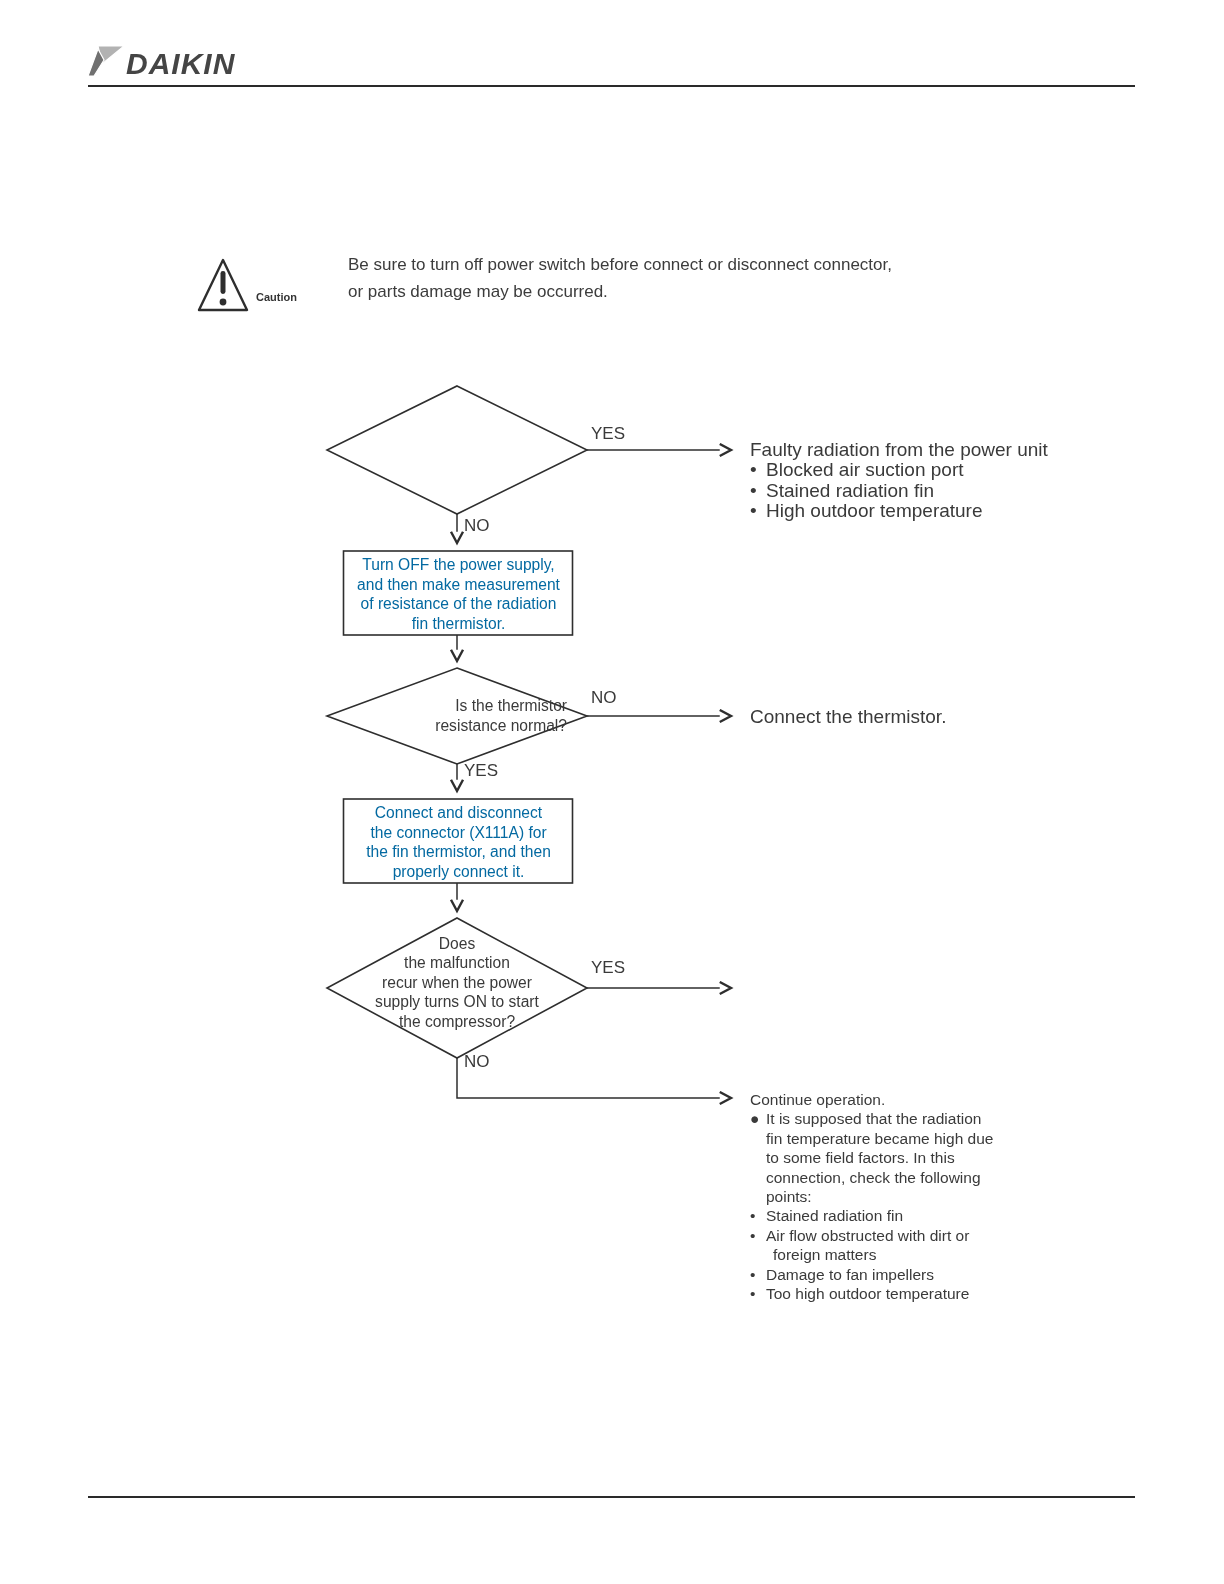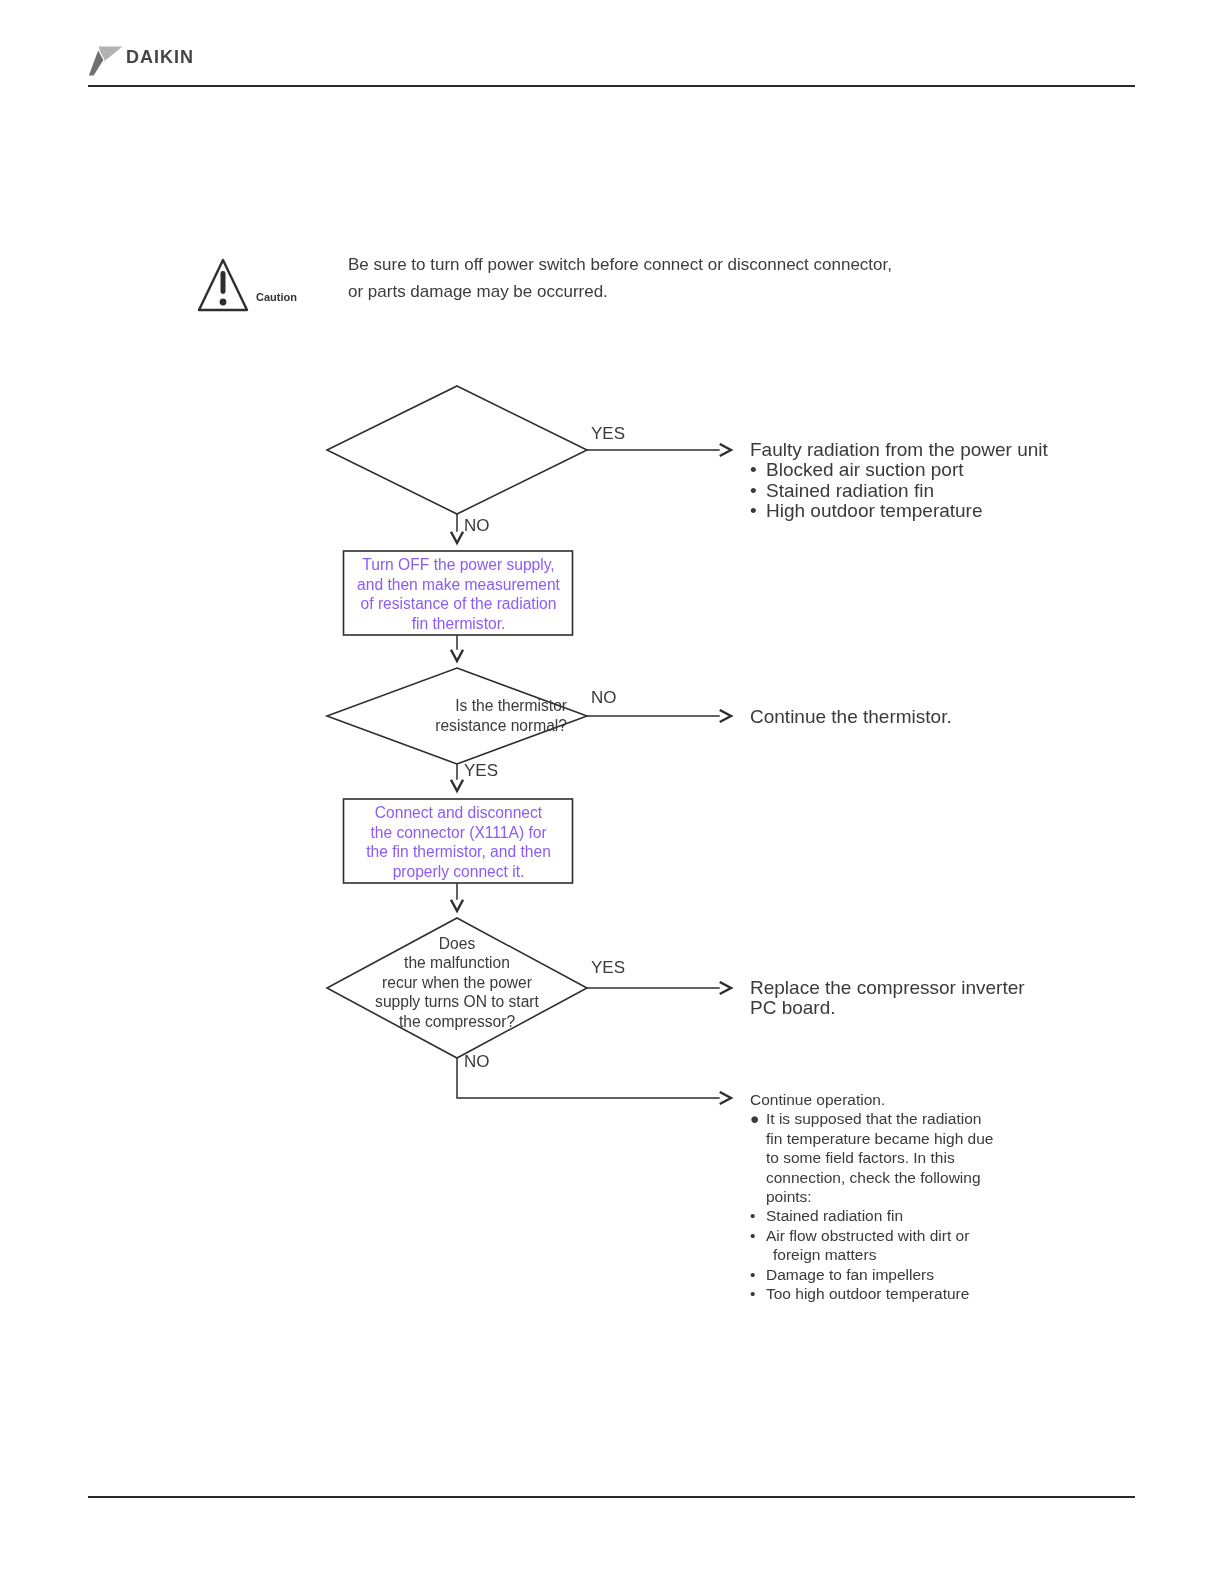--- a/index.html
+++ b/index.html
@@ -1,33 +1,33 @@
 <!DOCTYPE html>
 <html><head>
 <meta charset="utf-8">
 <style>
   html,body{margin:0;padding:0;background:#fff;}
   .page{position:relative;width:1224px;height:1584px;background:#ffffff;overflow:hidden;
         font-family:"Liberation Sans", sans-serif;color:#3a3a3a;}
   .abs{position:absolute;}
   .rule{position:absolute;height:2px;background:#2a2a2a;}
   
-  .logo-text{position:absolute;left:126px;top:47px;font-size:18px;font-weight:bold;
-             letter-spacing:1px;color:#454545;}
+  .logo-text{position:absolute;left:126px;top:47px;font-size:30px;font-weight:bold;
+             font-style:italic;letter-spacing:1px;color:#454545;}
   
   .caution-label{position:absolute;left:256px;top:291px;font-size:11px;font-weight:bold;color:#333;}
   .caution-text{position:absolute;left:348px;top:251px;font-size:17px;line-height:27px;color:#3c3c3c;}
   
   svg.flow{position:absolute;left:0;top:0;pointer-events:none;}
   svg.flow polygon, svg.flow rect, svg.flow path{fill:#ffffff;stroke:#2e2e2e;}
   svg.flow path.edge{fill:none;stroke-width:1.5px;}
   
   .dtext{position:absolute;text-align:center;color:#3a3a3a;}
   .d1{left:332px;top:405px;width:250px;font-size:13.8px;line-height:19px;}
-  .boxtext{position:absolute;left:344px;width:229px;text-align:center;font-size:15.6px;line-height:19.6px;color:#8b5cf6;}
+  .boxtext{position:absolute;left:344px;width:229px;text-align:center;font-size:15.6px;line-height:19.6px;color:#0369a1;}
   .b1{top:555px;}
   .b2{top:803px;}
   .d2{left:347px;top:696px;width:220px;font-size:15.6px;line-height:19.6px;text-align:right;}
   .d3{left:337px;top:934px;width:240px;font-size:15.6px;line-height:19.4px;}
   .lbl{position:absolute;font-size:17px;color:#3a3a3a;}
   .out{position:absolute;left:750px;font-size:19px;line-height:20.4px;color:#3a3a3a;}
   .brow{display:flex;}
   .brow .b{width:16px;flex:0 0 16px;}
   .o4{line-height:19.4px;font-size:15.5px;}
   .o4-item{display:flex;}
@@ -108,43 +108,39 @@
     <div>of resistance of the radiation</div>
     <div>fin thermistor.</div>
   </div>
 
   <div class="dtext d2">
     <div>Is the thermistor</div>
     <div>resistance normal?</div>
   </div>
   <span class="lbl" style="left:591px;top:688px">NO</span>
   <div class="out" style="top:707px">
-    <div>Continue the thermistor.</div>
+    <div>Connect the thermistor.</div>
   </div>
   <span class="lbl" style="left:464px;top:761px">YES</span>
 
   <div class="boxtext b2">
     <div>Connect and disconnect</div>
     <div>the connector (X111A) for</div>
     <div>the fin thermistor, and then</div>
     <div>properly connect it.</div>
   </div>
 
   <div class="dtext d3">
     <div>Does</div>
     <div>the malfunction</div>
     <div>recur when the power</div>
     <div>supply turns ON to start</div>
     <div>the compressor?</div>
   </div>
   <span class="lbl" style="left:591px;top:958px">YES</span>
-  <div class="out" style="top:978px">
-    <div>Replace the compressor inverter</div>
-    <div>PC board.</div>
-  </div>
   <span class="lbl" style="left:464px;top:1052px">NO</span>
 
   <div class="out o4" style="top:1090px">
     <div>Continue operation.</div>
     <div class="o4-item">
       <span class="b">●</span>
       <div>
         <div>It is supposed that the radiation</div>
         <div>fin temperature became high due</div>
         <div>to some field factors. In this</div>

